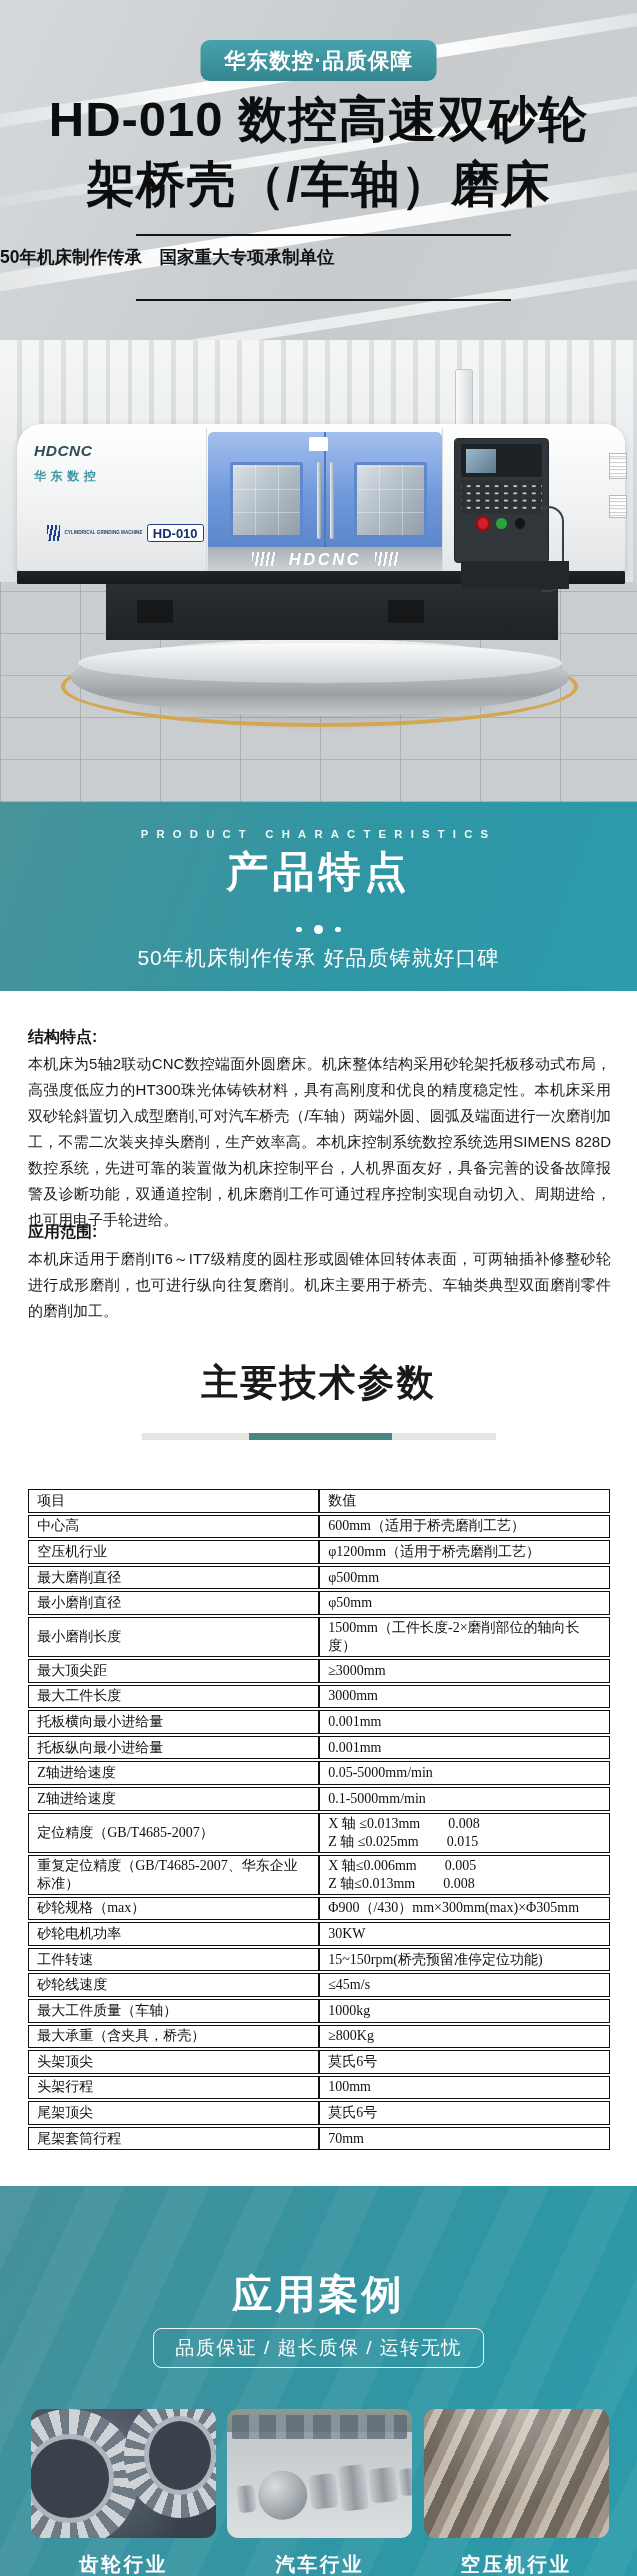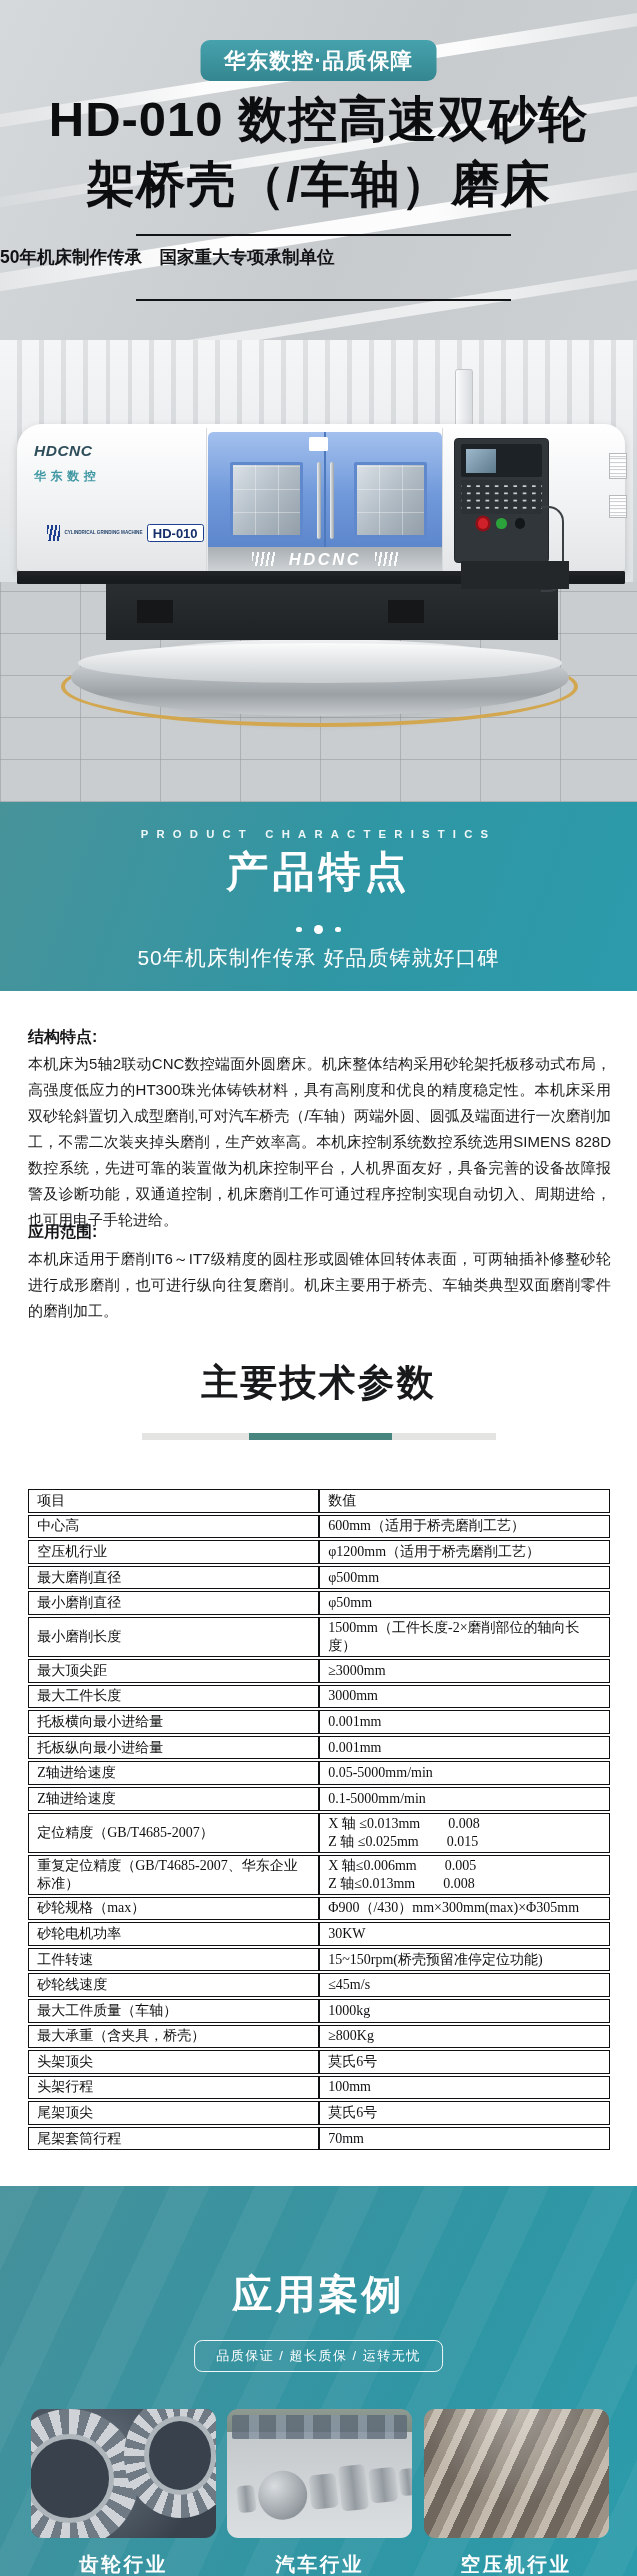--- a/index.html
+++ b/index.html
@@ -117,22 +117,22 @@
         font-family:"Liberation Serif","DejaVu Serif",serif;font-size:14px;color:#0e0f10}
   .specs-table th,.specs-table td{border:1px solid #0f1011;padding:1px 8.2px;height:19.6px;vertical-align:middle;
         text-align:left;font-weight:400;white-space:pre-line;background:#fff}
 
   
   .cases{position:absolute;left:0;top:2186px;width:637px;height:531px;overflow:hidden;
         background:linear-gradient(118deg,#45909a 0%,#2f96a4 60%,#2b9dad 100%)}
   .cases::before{content:"";position:absolute;inset:0;
         background:repeating-linear-gradient(115deg,rgba(255,255,255,.05) 0 36px,transparent 36px 77px)}
   .cases-title{position:absolute;top:81px;width:100%;text-align:center;font-size:40px;font-weight:900;color:#fff;letter-spacing:3.1px}
-  .cases-badge{position:absolute;top:154px;left:50%;transform:translateX(-50%);border:1px solid rgba(255,255,255,.92);
-        border-radius:8.2px;padding:6.2px 21.6px;font-size:13px;color:#fff;letter-spacing:1.5px;white-space:nowrap}
+  .cases-badge{position:absolute;top:142px;left:50%;transform:translateX(-50%);border:1px solid rgba(255,255,255,.92);
+        border-radius:8.2px;padding:6.2px 21.6px;font-size:19px;color:#fff;letter-spacing:1.5px;white-space:nowrap}
   .case-cards{position:absolute;left:31px;top:223px;width:579px;display:flex;gap:11.3px}
   .case-card{margin:0;width:185px}
   .case-art{height:129px;border-radius:11.3px;overflow:hidden;position:relative}
   .case-card figcaption{margin-top:13.4px;text-align:center;font-size:19.6px;font-weight:800;color:#fff;letter-spacing:2.6px}
   .art-gears{background:radial-gradient(circle at 32% 42%,#6a7683,#39424c 75%)}
   .gear{position:absolute;border-radius:50%;background:repeating-conic-gradient(#cfd3d7 0 9deg,#6f7a85 9deg 18deg)}
   .gear::after{content:"";position:absolute;inset:18%;border-radius:50%;background:#39424c;border:5.2px solid #aeb5bb}
   .g1{left:-31px;top:0;width:139px;height:139px}
   .g2{right:-20.6px;top:-15.5px;width:113px;height:124px}
   .art-shafts{background:linear-gradient(180deg,#8e9a92 0%,#7d8c84 18%,#c3c8cb 18%,#dcdfe1 100%)}

